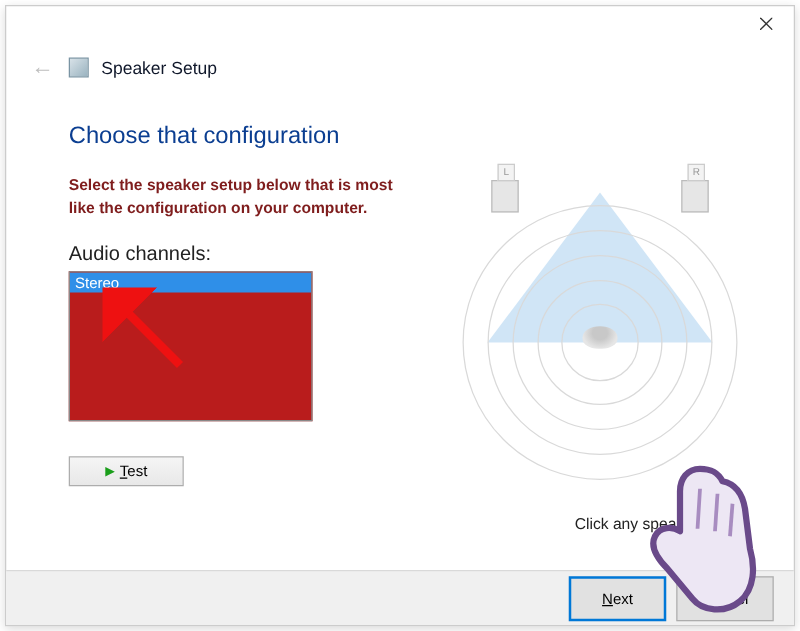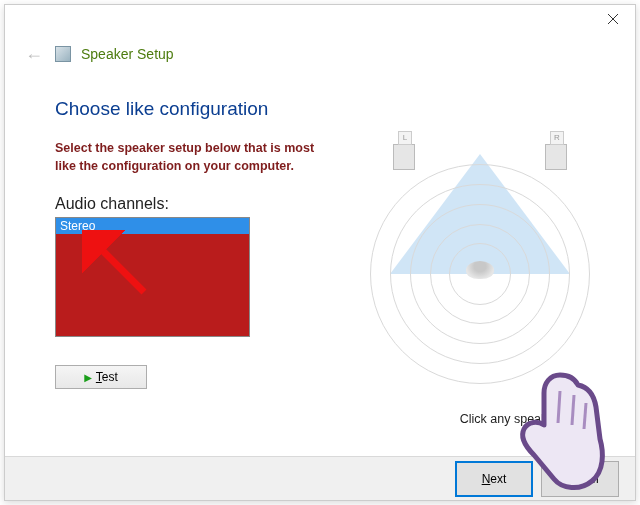--- a/index.html
+++ b/index.html
@@ -48,21 +48,21 @@
     margin-right: 12px;
   }
   .app-icon {
     width: 16px; height: 16px;
     background: linear-gradient(135deg,#d8e2e8,#9ab3c0);
     border: 1px solid #7a94a3;
     margin-right: 10px;
   }
   .header-title {
     font-size: 14px;
-    color: #4d7c0f;
+    color: #0f172a;
   }
   .content {
     display: flex;
     padding: 0 20px;
   }
   .left-pane {
     width: 320px;
     padding: 20px 10px 0 30px;
   }
   .right-pane {
@@ -246,21 +246,21 @@
   </div>
 
   <div class="header-row">
     <span class="back-arrow">←</span>
     <span class="app-icon"></span>
     <span class="header-title">Speaker Setup</span>
   </div>
 
   <div class="content">
     <div class="left-pane">
-      <div class="page-title">Choose like configuration</div>
+      <div class="page-title">Choose that configuration</div>
       <div class="instruction">Select the speaker setup below that is most like the configuration on your computer.</div>
       <div class="label">Audio channels:</div>
       <div class="listbox">
         <div class="list-item selected">Stereo</div>
       </div>
       <div class="test-btn">
         <span class="play">▶</span>
         <span><span class="u">T</span>est</span>
       </div>
     </div>

